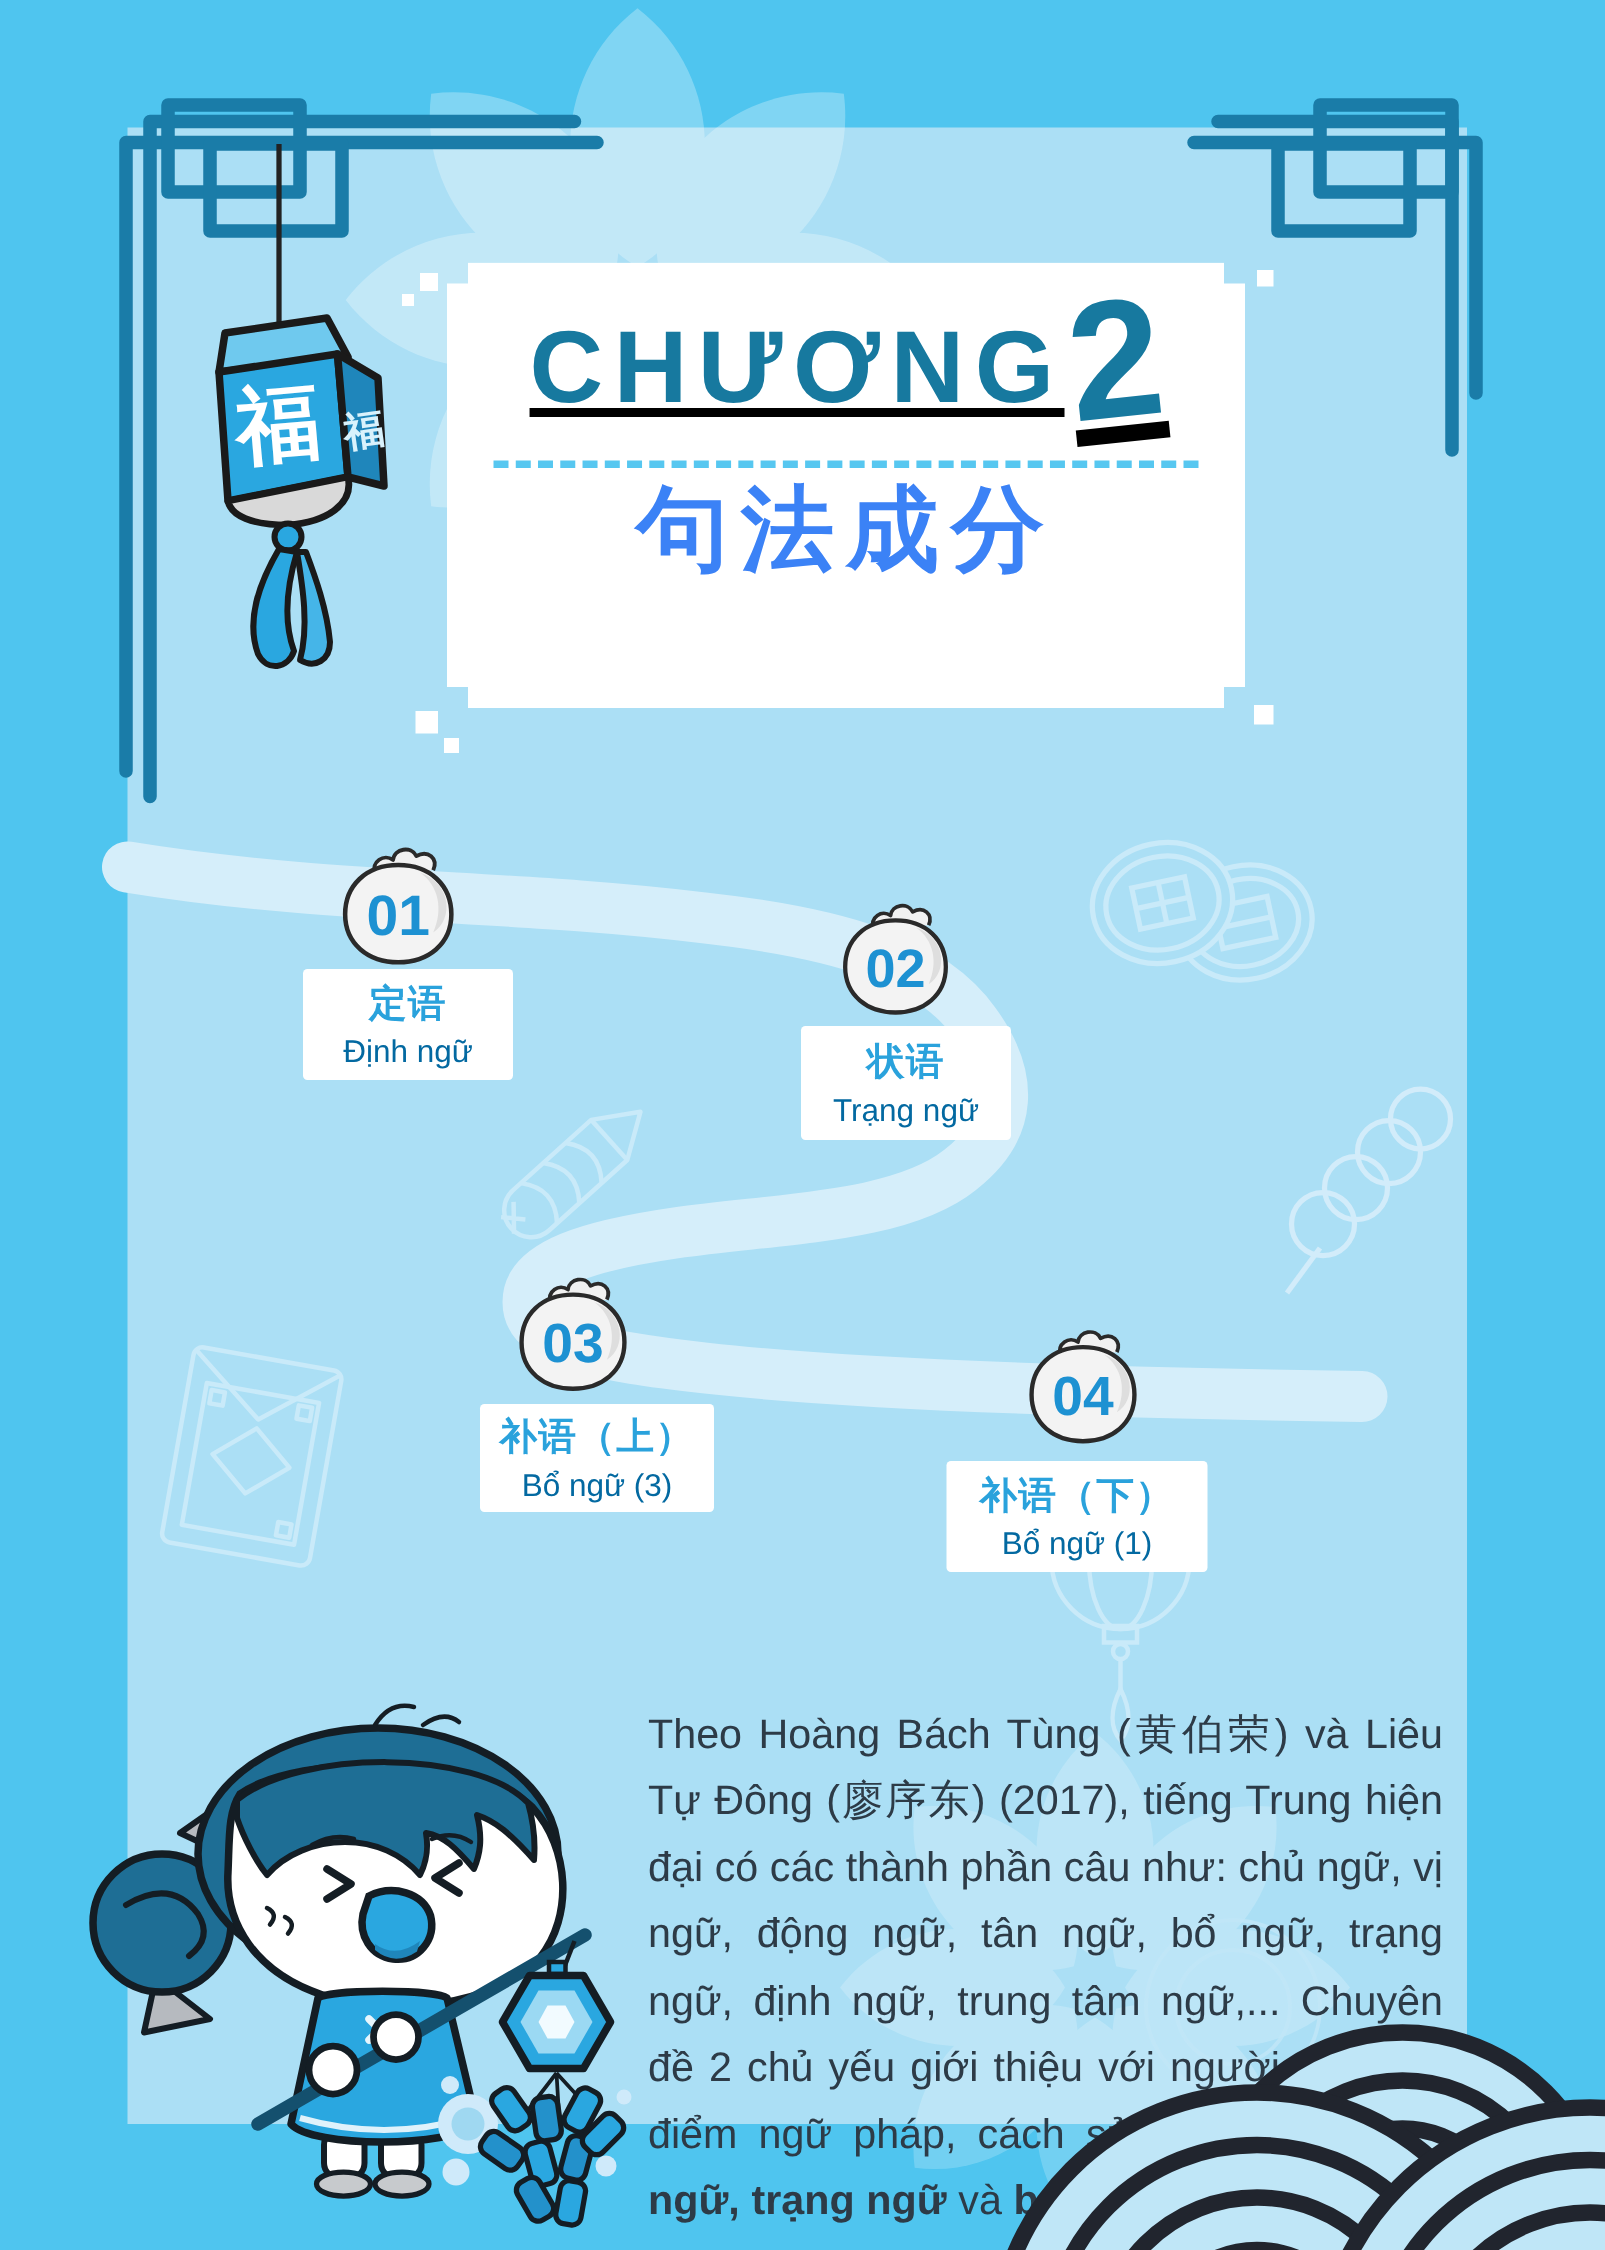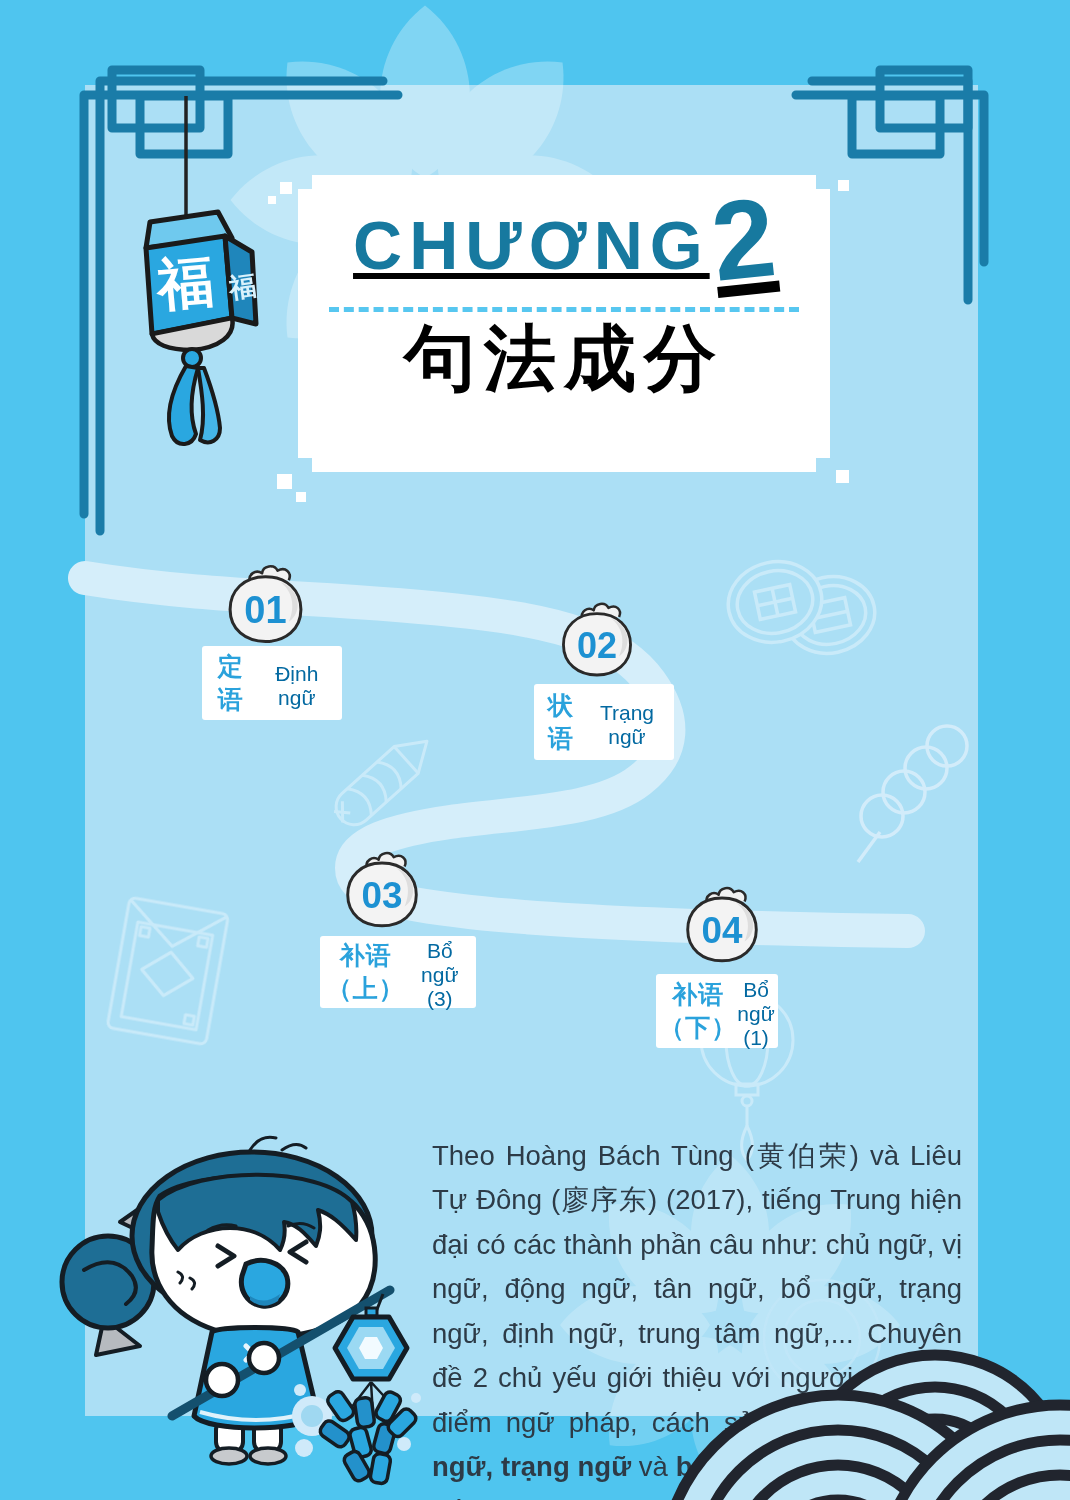--- a/index.html
+++ b/index.html
@@ -16,30 +16,30 @@
     background:#ffffff;z-index:2;display:flex;flex-direction:column;align-items:center;
     padding-top:14px;box-sizing:border-box;
     clip-path:polygon(0 14px,14px 14px,14px 0,calc(100% - 14px) 0,calc(100% - 14px) 14px,100% 14px,
       100% calc(100% - 14px),calc(100% - 14px) calc(100% - 14px),calc(100% - 14px) 100%,
       14px 100%,14px calc(100% - 14px),0 calc(100% - 14px));}
   .chapter-row{display:flex;align-items:center;gap:3px;height:112px;text-decoration:underline;}
   .chapter-label{font-size:68px;font-weight:900;color:#17799f;letter-spacing:7px;}
   .chapter-number{font-size:112px;font-weight:900;color:#17799f;
     transform:rotate(-6deg) translateY(-6px);}
   .title-dash{width:470px;border-top:5px dashed #57c7f0;margin:6px 0 10px 0;}
-  .title-zh{font-size:72px;font-weight:bold;color:#000000;letter-spacing:8px;
+  .title-zh{font-size:62px;font-weight:bold;color:#3b82f6;letter-spacing:8px;
     font-family:"Liberation Serif","DejaVu Serif",serif;line-height:1.05;text-align:center;}
   .title-vi{font-size:40px;font-weight:800;color:#191919;letter-spacing:1px;margin-top:8px;}
   .pixel{position:absolute;background:#fff;z-index:2;}
 
   
   .item{position:absolute;z-index:2;}
   .dumpling{position:absolute;}
   .label-card{position:absolute;background:#ffffff;border-radius:3px;
-    display:flex;align-items:center;justify-content:center;
+    display:flex;flex-direction:column;align-items:center;justify-content:center;
     text-align:center;box-sizing:border-box;padding:6px 4px;}
   .label-zh{font-size:25px;font-weight:bold;color:#2aa2dc;letter-spacing:1px;}
   .label-vi{font-size:21px;color:#0369a1;margin-top:5px;}
 
   
   .intro{position:absolute;left:432px;top:1106px;width:530px;z-index:3;
     font-size:27.5px;line-height:1.62;color:#2d3b47;text-align:justify;}
   .intro b{font-weight:bold;color:#2d3b47;}
 </style>
 </head>
@@ -254,21 +254,21 @@
     </div>
   </div>
 
   <div class="item" style="left:0;top:0;">
     <svg class="dumpling" style="left:676px;top:878px;position:absolute;" width="92" height="92" viewBox="0 0 110 110">
       <path d="M37,31 c-3,-10 7,-16 14,-11 c1,-9 14,-11 18,-3 c9,-5 17,2 13,11" fill="#f1f1f1" stroke="#2a2a2a" stroke-width="3" stroke-linejoin="round"></path>
       <path d="M55,24 C80,24 96,40 96,62 C96,85 78,99 55,99 C32,99 14,85 14,62 C14,40 30,24 55,24 Z" fill="#f3f3f3" stroke="#2a2a2a" stroke-width="3.5"></path>
       <path d="M72,30 c14,10 18,28 10,46 c16,-10 14,-38 -10,-46 z" fill="#dedede"></path>
       <text x="55" y="78" text-anchor="middle" font-size="44" font-weight="bold" fill="#1d91d2">04</text>
     </svg>
-    <div class="label-card" style="left:656px;top:974px;width:122px;height:74px;">
+    <div class="label-card" style="left:631px;top:974px;width:174px;height:74px;">
       <span class="label-zh">补语（下）</span>
       <span class="label-vi">Bổ ngữ (1)</span>
     </div>
   </div>
 
   <p class="intro"><span>Theo Hoàng Bách Tùng (黄伯荣) và Liêu Tự Đông (廖序东) (2017), tiếng Trung hiện đại có các thành phần câu như: chủ ngữ, vị ngữ, động ngữ, tân ngữ, bổ ngữ, trạng ngữ, định ngữ, trung tâm ngữ,... Chuyên đề 2 chủ yếu giới thiệu với người đọc đặc điểm ngữ pháp, cách sử dụng của </span><b>định ngữ, trạng ngữ</b><span> và </span><b>bổ ngữ</b><span>, đồng thời thiết kế bài luyện tập, giúp người học ôn luyện và củng cố kiến thức về những đơn vị ngữ pháp nêu trên.</span></p>
 
   <svg class="top-svg" width="1070" height="1500" viewBox="0 0 1070 1500">
 
     <g>

